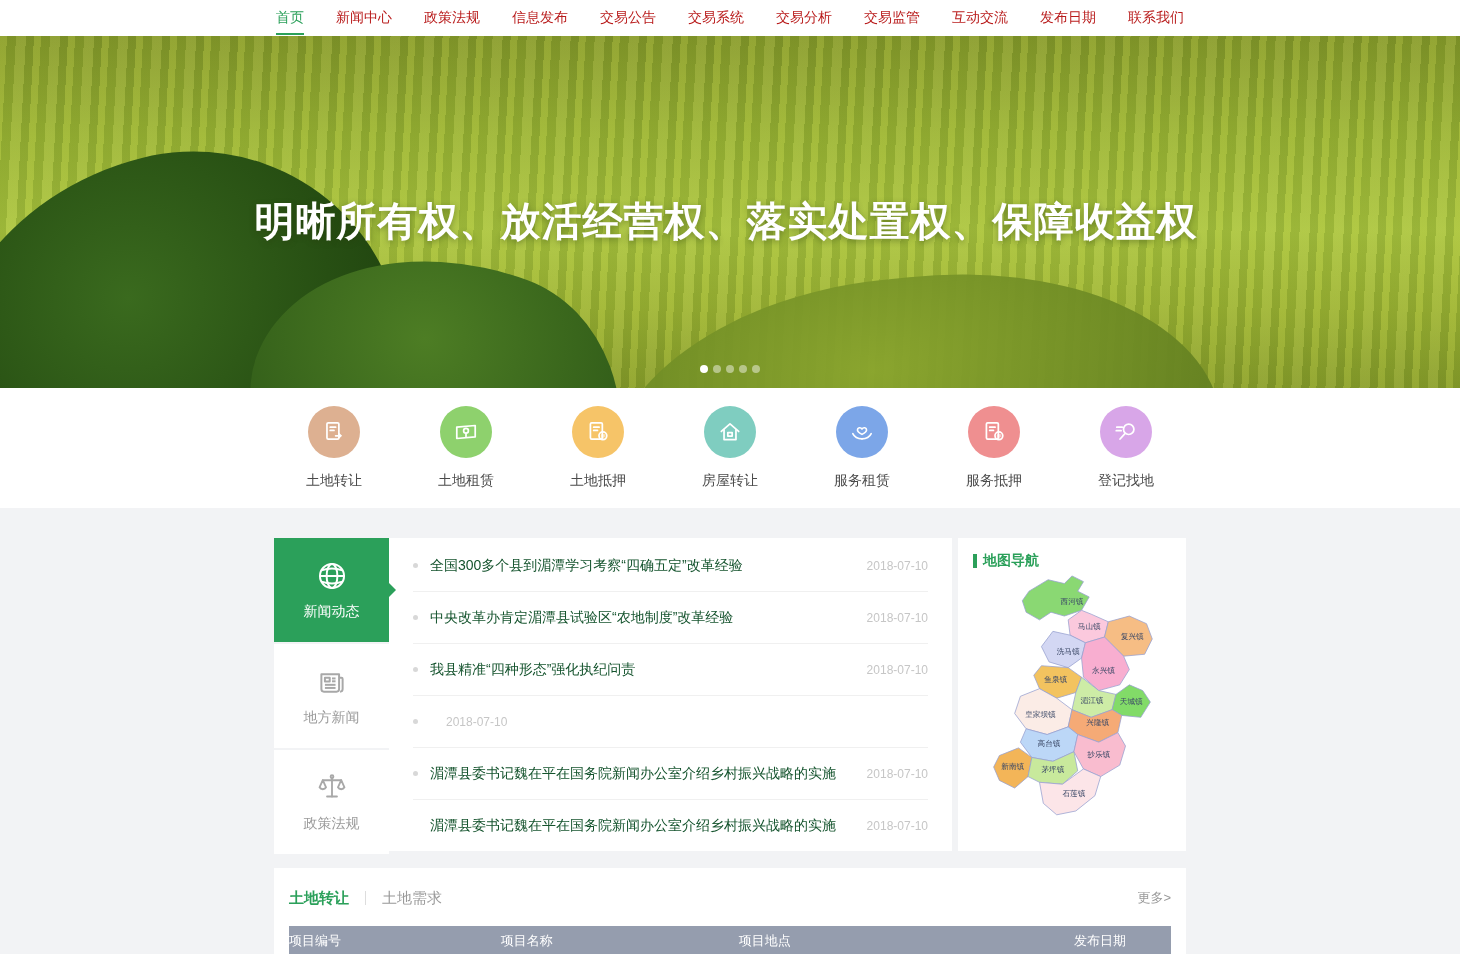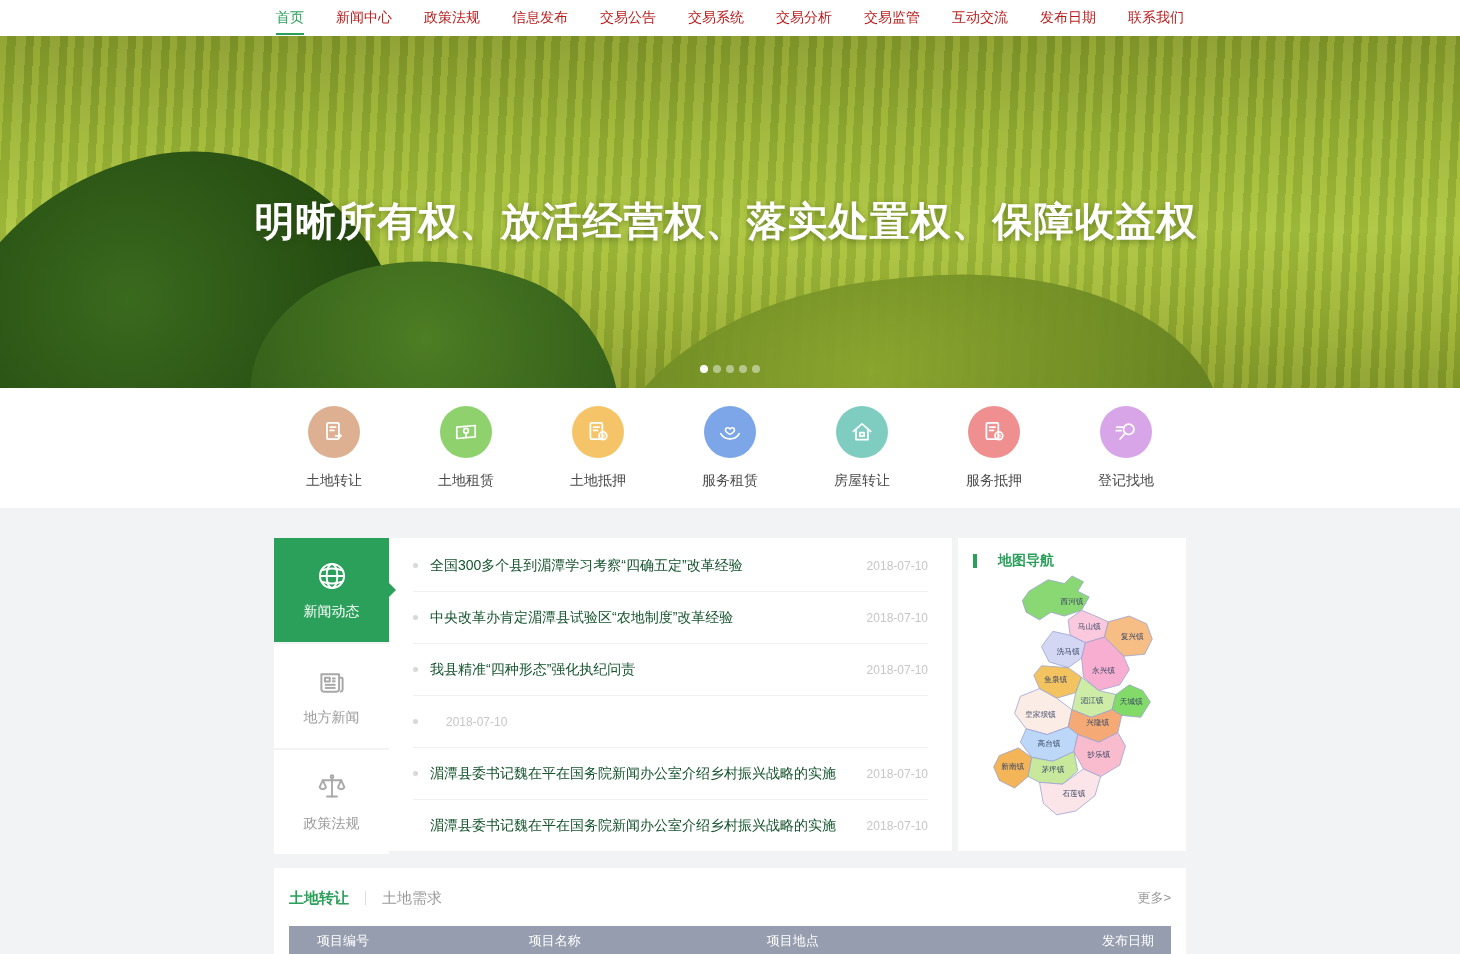--- a/index.html
+++ b/index.html
@@ -65,35 +65,35 @@
     display:flex; flex-direction:column; }
   .news-row { flex:1; display:flex; align-items:center; border-bottom:1px solid #f0f0f0; cursor:pointer; }
   .news-row:last-child { border-bottom:none; }
   .news-bullet { width:5px; height:5px; border-radius:50%; background:#d8d8d8; margin-right:12px; flex:0 0 auto; }
   .news-bullet.hidden { visibility:hidden; }
   .news-title { font-size:14px; color:#14532d; flex:1; white-space:nowrap; overflow:hidden; }
   .news-date { font-size:12px; color:#c6c6c6; margin-left:16px; }
 
   
   .map-card { width:228px; background:#fff; margin-left:6px; height:313px; padding:14px 15px; }
-  .map-head { display:flex; align-items:center; gap:21px; }
+  .map-head { display:flex; align-items:center; gap:6px; }
   .map-bar { width:4px; height:14px; background:#2ba05a; }
   .map-title { font-size:14px; color:#2ba05a; font-weight:bold; }
   .map-svg { display:block; margin-top:4px; }
 
   
   .land-card { width:912px; margin:14px auto 0; background:#fff; padding:14px 15px 30px; }
   .land-tabs { display:flex; align-items:center; height:32px; }
   .land-tab { font-size:15px; color:#999; cursor:pointer; }
   .land-tab.active { color:#2ba05a; font-weight:bold; }
   .tab-divider { width:1px; height:14px; background:#ddd; margin:0 16px; }
   .land-more { margin-left:auto; font-size:13px; color:#999; cursor:pointer; }
   .land-header { margin-top:12px; height:30px; background:#959dae; display:grid;
     grid-template-columns:24% 27% 38% 11%; align-items:center; }
-  .land-header div { font-size:13px; color:#fff; padding-left:28px; }
+  .land-header div { font-size:13px; color:#fff; padding-left:0; }
 
   svg.icon { display:block; }
 </style>
 </head>
 <body>
 
 <div class="topnav">
   <div class="topnav-inner">
     <div class="nav-item active">首页</div>
     <div class="nav-item">新闻中心</div>
@@ -156,39 +156,39 @@
           <line x1="8" y1="7.5" x2="13" y2="7.5"></line>
             <line x1="8" y1="10.5" x2="11.5" y2="10.5"></line>
           <circle cx="16.5" cy="15.5" r="3.6"></circle>
           <text x="16.5" y="17.3" font-size="4.6" fill="#fff" stroke="none" text-anchor="middle">押</text>
         </svg>
       </div>
       <div class="service-label">土地抵押</div>
     </div>
 
     <div class="service">
+      <div class="service-circle" style="background: rgb(127, 205, 192);">
+        <svg class="icon" width="26" height="26" viewBox="0 0 24 24" fill="none" stroke="#fff" stroke-width="1.6" stroke-linecap="round" stroke-linejoin="round">
+          <path d="M4 11.5 L12 4.5 L20 11.5"></path>
+          <path d="M6.5 10 V19 H17.5 V10"></path>
+          <rect x="10" y="12.5" width="4" height="3.2"></rect>
+        </svg>
+      </div>
+      <div class="service-label">房屋转让</div>
+    </div>
+
+    <div class="service">
       <div class="service-circle" style="background: rgb(124, 166, 232);">
         <svg class="icon" width="26" height="26" viewBox="0 0 24 24" fill="none" stroke="#fff" stroke-width="1.5" stroke-linecap="round" stroke-linejoin="round">
           <path d="M12 9.2 c-1.3-2 -4.2-1.2 -4.2 0.9 c0 1.9 4.2 4.1 4.2 4.1 s4.2-2.2 4.2-4.1 c0-2.1 -2.9-2.9 -4.2-0.9 z"></path>
           <path d="M3.5 13.5 c1.5 3.2 4.5 4.8 8.5 4.8"></path>
           <path d="M20.5 13.5 c-1.5 3.2 -4.5 4.8 -8.5 4.8"></path>
         </svg>
       </div>
       <div class="service-label">服务租赁</div>
-    </div>
-
-    <div class="service">
-      <div class="service-circle" style="background: rgb(127, 205, 192);">
-        <svg class="icon" width="26" height="26" viewBox="0 0 24 24" fill="none" stroke="#fff" stroke-width="1.6" stroke-linecap="round" stroke-linejoin="round">
-          <path d="M4 11.5 L12 4.5 L20 11.5"></path>
-          <path d="M6.5 10 V19 H17.5 V10"></path>
-          <rect x="10" y="12.5" width="4" height="3.2"></rect>
-        </svg>
-      </div>
-      <div class="service-label">房屋转让</div>
     </div>
 
     <div class="service">
       <div class="service-circle" style="background: rgb(239, 143, 144);">
         <svg class="icon" width="26" height="26" viewBox="0 0 24 24" fill="none" stroke="#fff" stroke-width="1.6" stroke-linecap="round">
           <rect x="5" y="3.5" width="11" height="15" rx="1.2"></rect>
           <line x1="8" y1="7.5" x2="13" y2="7.5"></line>
             <line x1="8" y1="10.5" x2="11.5" y2="10.5"></line>
           <circle cx="16.5" cy="15.5" r="3.6"></circle>
           <text x="16.5" y="17.3" font-size="4.6" fill="#fff" stroke="none" text-anchor="middle">押</text>

